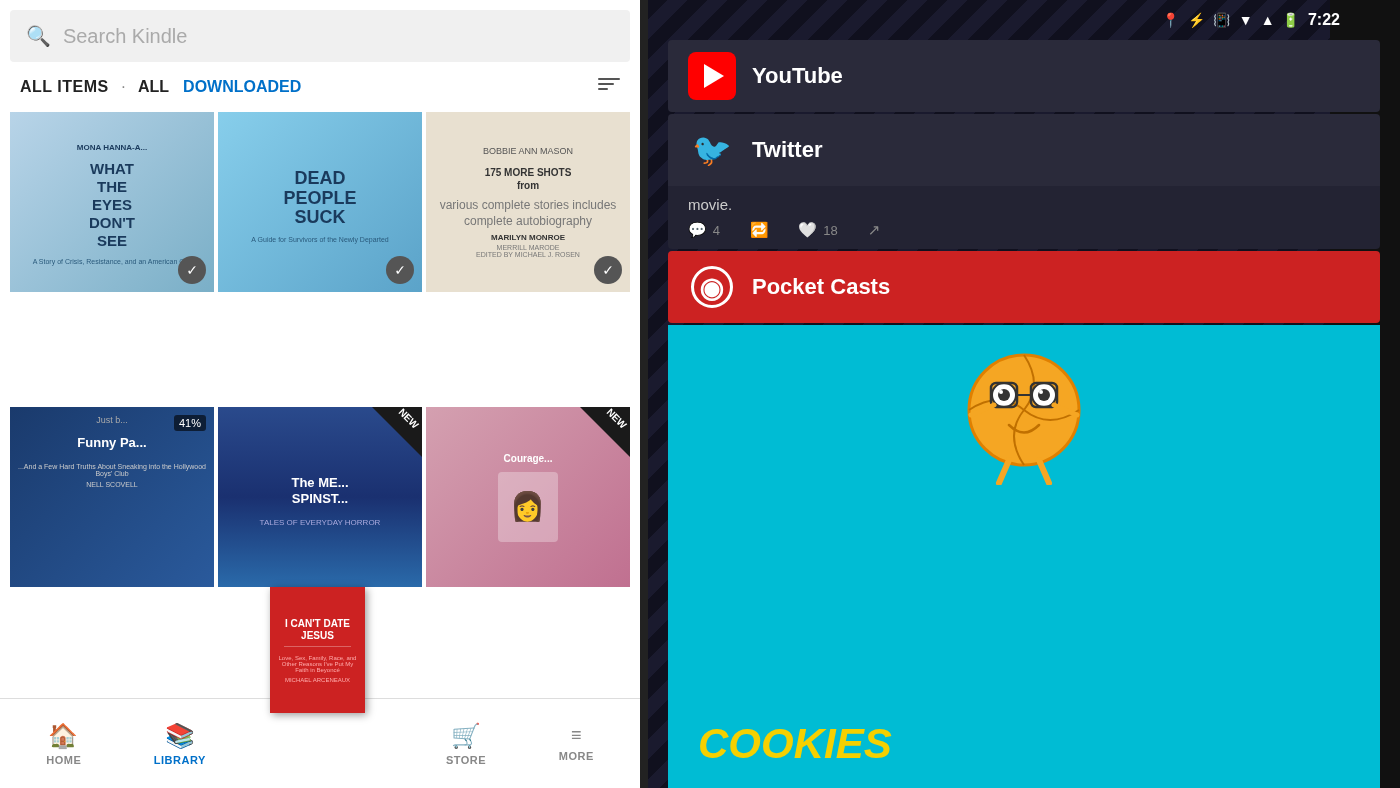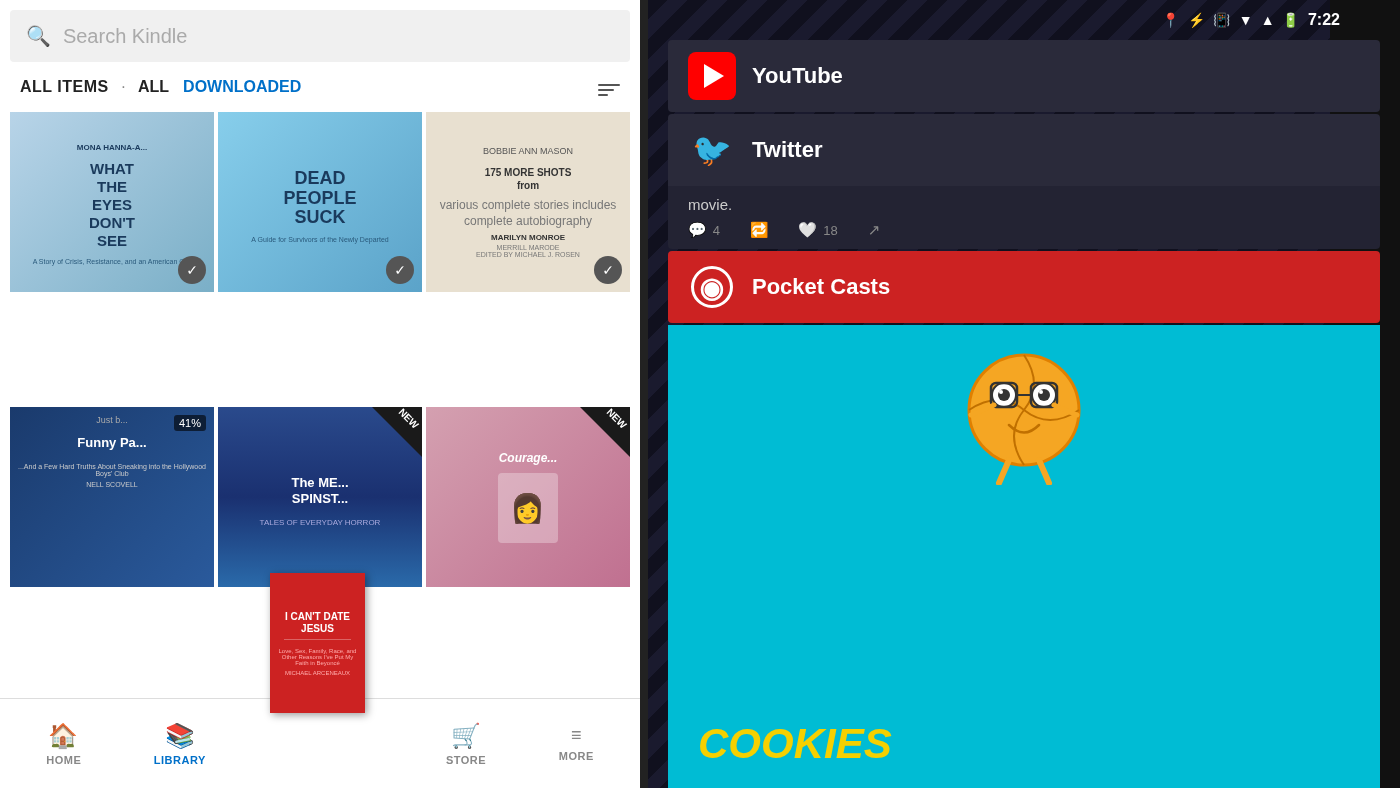--- a/index.html
+++ b/index.html
@@ -38,21 +38,21 @@
     }
 
     .kindle-search-placeholder {
       color: #aaa;
       font-size: 20px;
       font-weight: 300;
     }
 
     .kindle-filter-bar {
       display: flex;
-      align-items: flex-end;
+      align-items: flex-start;
       padding: 16px 20px;
       gap: 8px;
     }
 
     .filter-label {
       font-size: 16px;
       font-weight: 700;
       color: #222;
       letter-spacing: 0.5px;
     }
@@ -258,21 +258,21 @@
       transform: rotate(45deg);
       transform-origin: center;
     }
 
     
     .floating-book {
       position: absolute;
       left: 270px;
       bottom: 75px;
       width: 95px;
-      height: 140px;
+      height: 126px;
       background: #cc2222;
       z-index: 10;
       display: flex;
       flex-direction: column;
       align-items: center;
       justify-content: center;
       padding: 6px;
       box-shadow: 2px 2px 8px rgba(0,0,0,0.4);
     }
 
@@ -652,21 +652,21 @@
         </div>
       </div>
       <div class="new-badge">
         <span class="new-badge-text">NEW</span>
       </div>
     </div>
 
     <div class="book-item">
       <div class="book-cover book-6">
         <div style="display:flex;flex-direction:column;align-items:center;height:100%;justify-content:center;padding:8px;">
-          <div style="font-size:12px;color:#fff;font-weight:bold;text-align:center;margin-bottom:8px;font-style:italic;">Courage...</div>
+          <div style="font-size:10px;color:#fff;font-weight:bold;text-align:center;margin-bottom:8px;">Courage...</div>
           <div style="width:60px;height:70px;background:rgba(255,255,255,0.3);border-radius:4px;display:flex;align-items:center;justify-content:center;">
             <div style="font-size:28px;">👩</div>
           </div>
         </div>
       </div>
       <div class="new-badge">
         <span class="new-badge-text">NEW</span>
       </div>
     </div>
 

